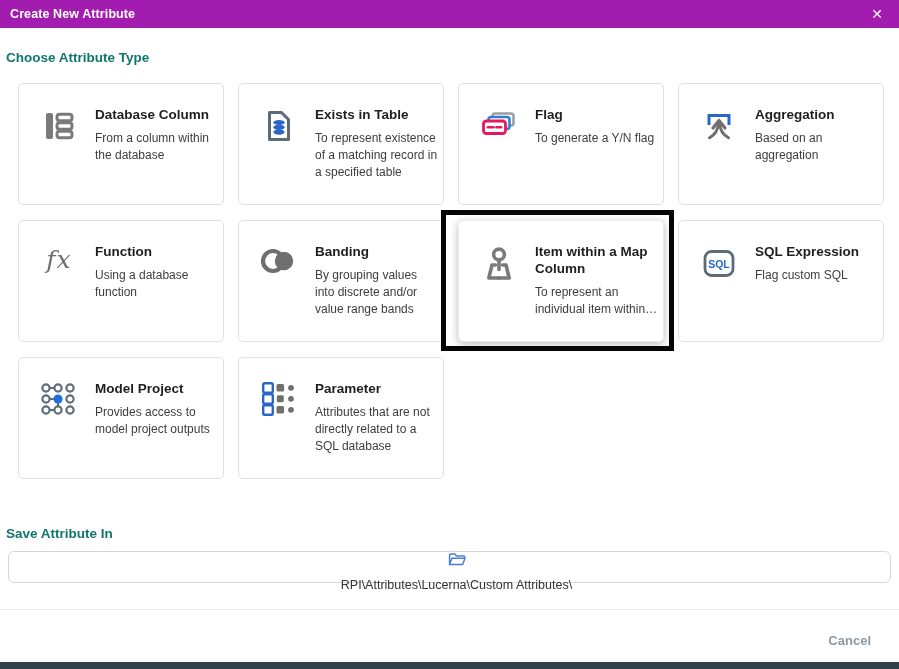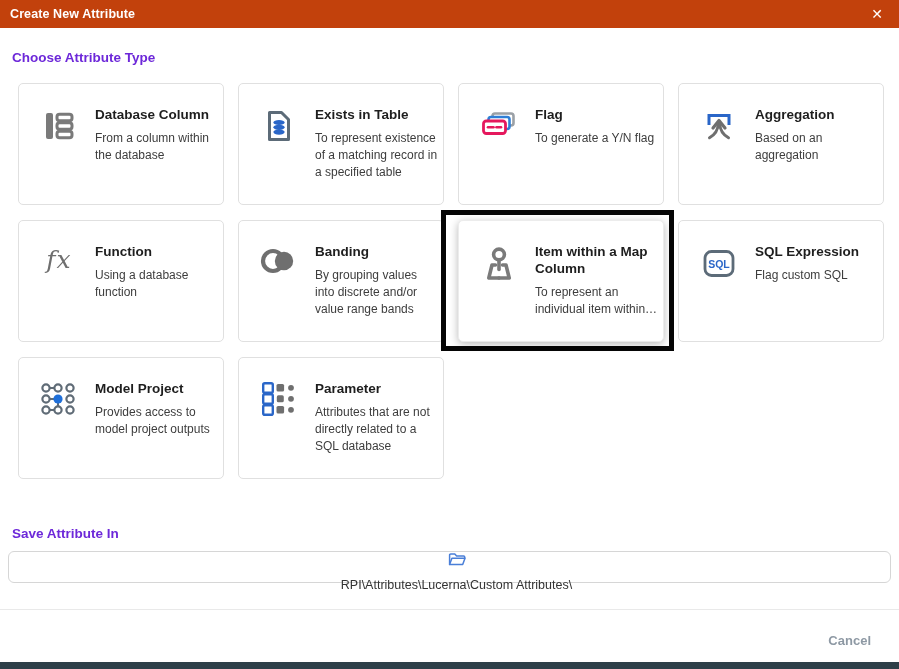--- a/index.html
+++ b/index.html
@@ -6,38 +6,38 @@
   html, body { width: 899px; height: 669px; }
   body {
     font-family: "Liberation Sans", sans-serif;
     background: #ffffff;
     position: relative;
     overflow: hidden;
   }
   
   .dlg-header {
     height: 28px;
-    background: #c2410c;
+    background: #a21caf;
     color: #ffffff;
     display: flex;
     align-items: center;
     padding: 0 12px 0 10px;
   }
   .dlg-title { font-size: 12.5px; font-weight: 700; letter-spacing: .1px; flex: 1; }
   .dlg-close {
     background: none; border: none; color: #ffffff;
     font-size: 14px; line-height: 1; cursor: pointer;
     font-family: "Liberation Sans", sans-serif; padding: 2px 4px;
   }
   
   .section-label {
-    color: #6d28d9;
+    color: #0f766e;
     font-size: 13.5px;
     font-weight: 700;
-    margin-left: 12px;
+    margin-left: 6px;
   }
   .choose-label { margin-top: 22px; margin-bottom: 18px; }
   .save-label   { margin-top: 47px; }
   
   .card-grid {
     display: grid;
     grid-template-columns: repeat(4, 206px);
     grid-auto-rows: 122px;
     column-gap: 14px;
     row-gap: 15px;

